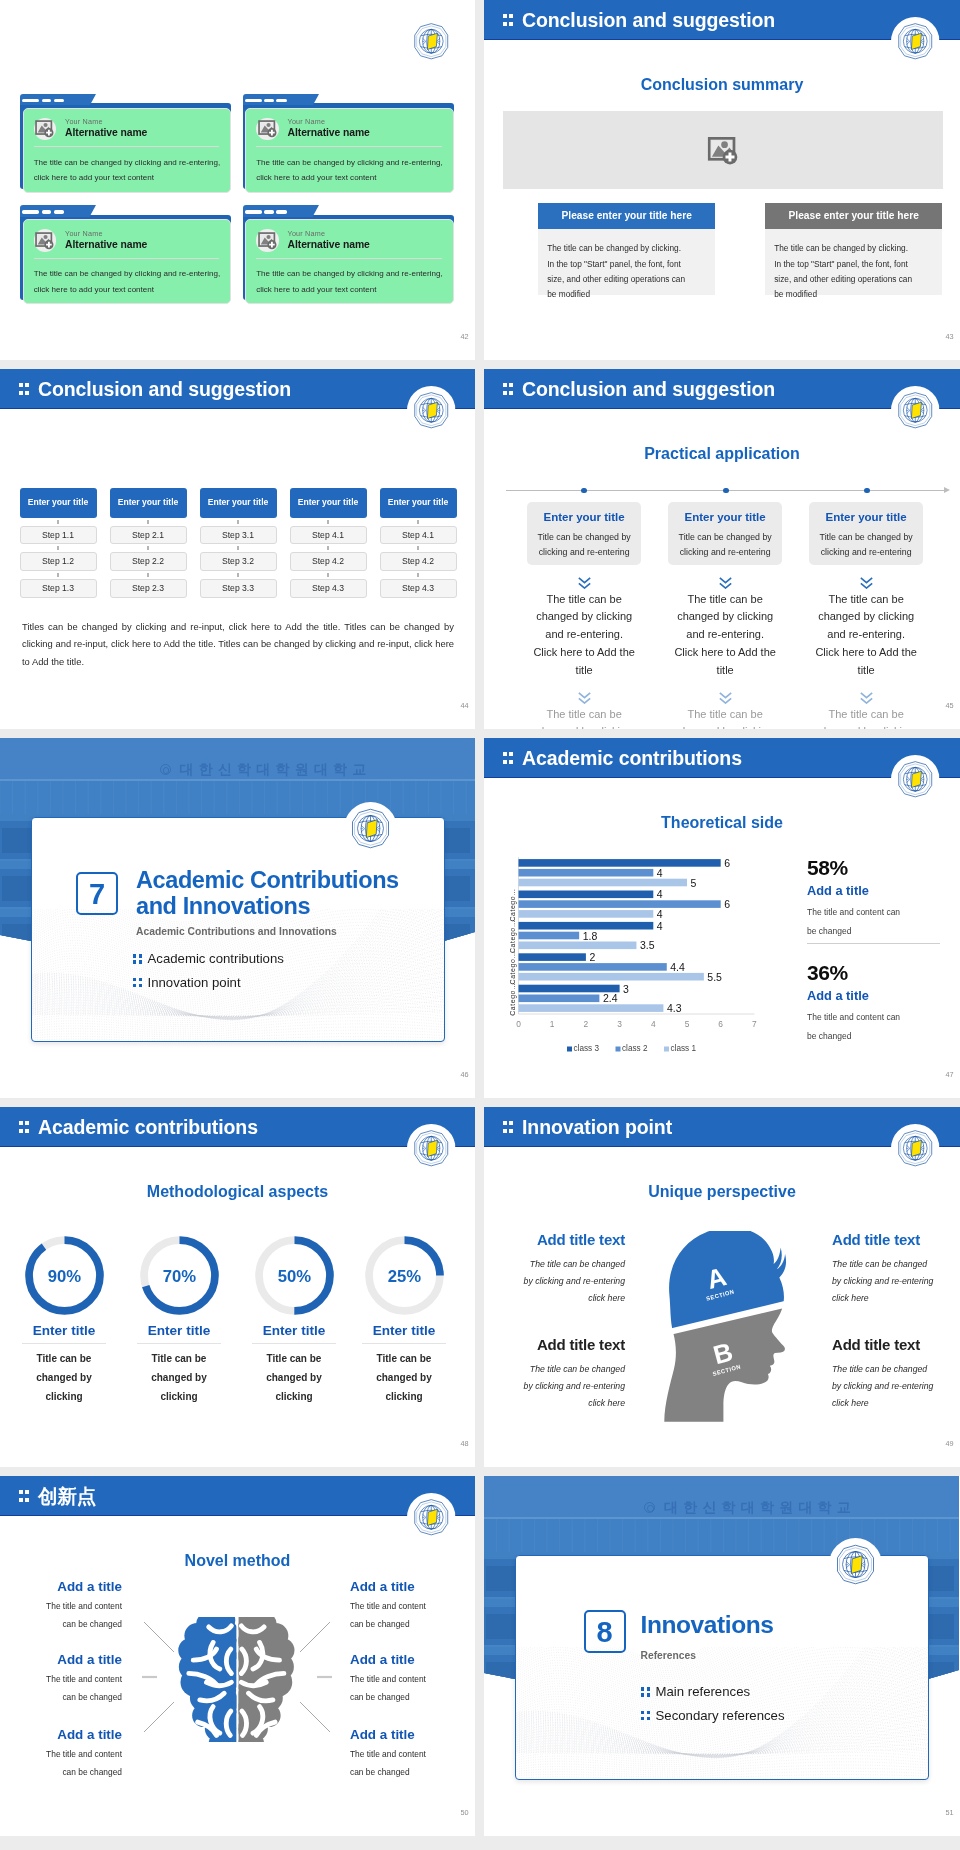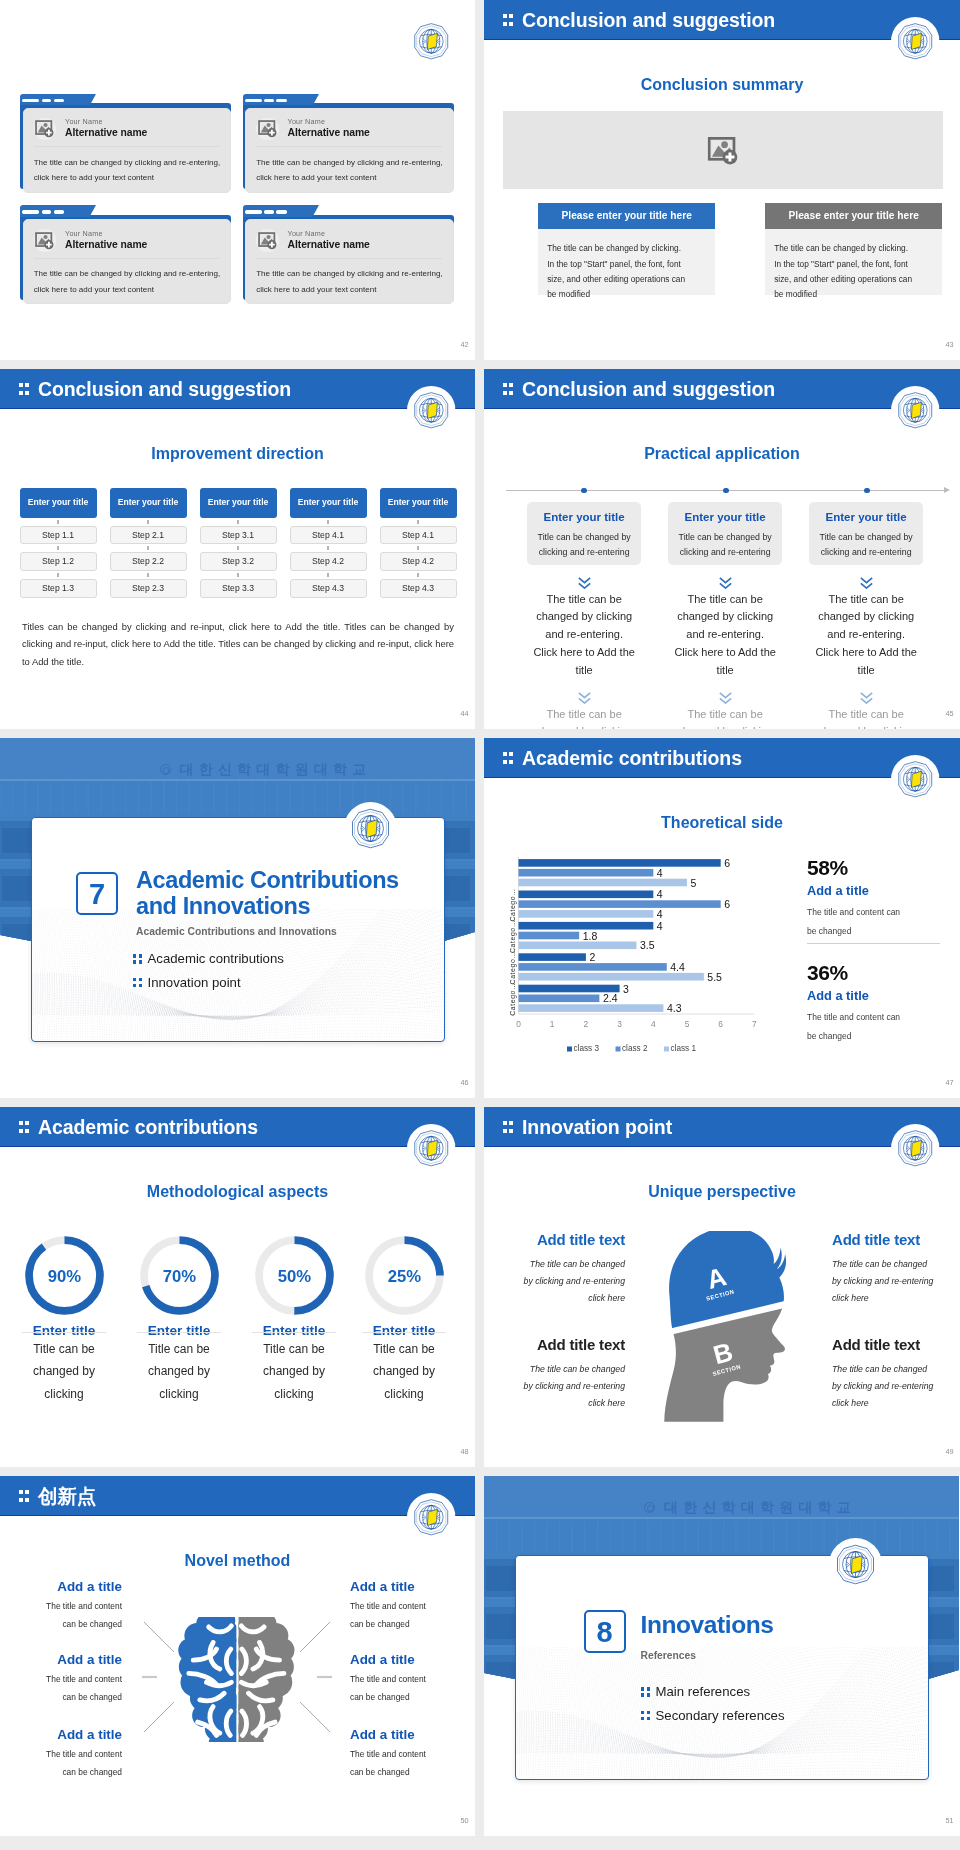--- a/index.html
+++ b/index.html
@@ -7,34 +7,34 @@
   *{box-sizing:border-box;}
   .grid{display:grid;grid-template-columns:475px 476px;column-gap:9px;row-gap:9px;width:960px;}
   .slide{position:relative;height:360px;background:#fff;overflow:hidden;}
   .hdr{position:absolute;left:0;top:0;right:0;height:40px;background:#2269bd;border-bottom:1.6px solid #123f9e;}
   .dots{position:absolute;left:18.8px;top:14.2px;width:11px;height:12px;}
   .dots i{position:absolute;width:3.8px;height:3.8px;background:#fff;}
   .dots i:nth-child(1){left:0;top:0}.dots i:nth-child(2){left:6.7px;top:0}
   .dots i:nth-child(3){left:0;top:7.8px}.dots i:nth-child(4){left:6.7px;top:7.8px}
   .hdr h2{position:absolute;left:38px;top:1px;height:38px;line-height:38px;margin:0;font-size:19.5px;font-weight:bold;color:#fff;letter-spacing:-.1px;}
   .logo{position:absolute;left:407.4px;top:17.4px;width:48.5px;height:48.5px;}
-  .pg{position:absolute;right:6.5px;bottom:12px;font-size:7.3px;color:#919191;line-height:1;}
+  .pg{position:absolute;right:6.5px;bottom:20px;font-size:7.3px;color:#919191;line-height:1;}
   .stitle{position:absolute;left:0;right:0;top:77px;text-align:center;font-size:16px;font-weight:bold;color:#1565c0;line-height:1;}
 
   
   .fold{position:absolute;width:211px;height:99px;}
   .fold .tab{position:absolute;left:0;top:0;width:70.4px;height:11.7px;background:#2a6fbd;border-radius:3px 0 0 0;}
   .fold .tab:after{content:"";position:absolute;right:-6px;top:0;width:0;height:0;border-top:11.7px solid #2a6fbd;border-right:6px solid transparent;}
   .fold .dash{position:absolute;left:2.4px;top:5.2px;width:42px;height:3.3px;}
   .fold .dash b{position:absolute;top:0;height:3.3px;background:#fff;border-radius:1.7px;}
   .fold .dash b:nth-child(1){left:0;width:17px}
   .fold .dash b:nth-child(2){left:19.5px;width:9.5px}
   .fold .dash b:nth-child(3){left:31.5px;width:10.5px}
   .fold .body{position:absolute;left:0;top:9.5px;right:0;bottom:4px;background:#1f63b5;border-radius:0 3px 3px 3px;}
-  .fold .card{position:absolute;left:2.8px;top:14px;right:0;bottom:0;background:#e5e5e5;border:1px solid #e2e2e2;border-radius:5px;}
+  .fold .card{position:absolute;left:2.8px;top:14px;right:0;bottom:0;background:#86efac;border:1px solid #e2e2e2;border-radius:5px;}
   .fold .ic{position:absolute;left:9.9px;top:8.9px;width:22.4px;height:22.4px;border-radius:50%;background:#efefef;}
   .fold .ic svg{position:absolute;left:1.8px;top:1.7px;width:19.2px;height:19.2px;}
   .fold .eb{position:absolute;left:41.3px;top:9.5px;font-size:7.2px;color:#6a6a6a;letter-spacing:.2px;line-height:1;}
   .fold .tt{position:absolute;left:41.3px;top:19.3px;font-size:10.4px;font-weight:bold;color:#1a1a1a;letter-spacing:-.1px;line-height:1;}
   .fold .hr{position:absolute;left:9.9px;right:11px;top:37.5px;height:1px;background:#dadada;}
   .fold .bd{position:absolute;left:9.9px;right:6px;top:46px;font-size:8.05px;color:#2b2b2b;line-height:1.9;}
 
   
   .imgbox{position:absolute;left:19.2px;top:111px;right:17px;height:78px;background:#e5e5e5;}
   .imgbox svg{position:absolute;left:50%;top:50%;width:34px;height:31px;margin:-15.5px 0 0 -17px;}
@@ -84,21 +84,21 @@
   .stat{position:absolute;left:323px;width:102px;}
   .stat .sv{font-size:21px;font-weight:bold;color:#0d0d0d;letter-spacing:-.4px;line-height:1;}
   .stat .sa{font-size:12.8px;font-weight:bold;color:#1156b4;margin-top:7px;line-height:1;}
   .stat .sb{font-size:8.5px;color:#3d3d3d;line-height:2.15;margin-top:6px;}
   .statline{position:absolute;left:323px;width:133px;height:1px;background:#cfcfcf;}
 
   
   .dn{position:absolute;top:128px;width:104px;text-align:center;}
   .dn .dsvg{width:81px;height:81px;display:block;margin:0 auto;}
   .dn .dl{font-size:13.6px;font-weight:bold;color:#1156b4;margin-top:8px;line-height:1;}
-  .dn .db{font-size:12px;color:#2b2b2b;line-height:1.9;padding:0 8px;position:relative;}
+  .dn .db{font-size:10px;color:#2b2b2b;line-height:1.9;margin-top:11px;padding:0 8px;position:relative;font-weight:bold;}
   .dn .db:before{content:"";position:absolute;left:10px;right:10px;top:-6px;height:1px;background:#e3e3e3;}
 
   
   .hitem{position:absolute;width:103px;}
   .hitem .ht{font-size:15px;font-weight:bold;margin-bottom:9px;line-height:1;letter-spacing:-.2px;}
   .hitem .hb{font-size:8.7px;color:#2b2b2b;line-height:1.95;font-style:italic;}
 
   
   .bitem{position:absolute;width:85px;}
   .bitem .bt{font-size:13.4px;font-weight:bold;color:#1156b4;line-height:1;}
@@ -273,21 +273,20 @@
           <i></i>
           <i></i>
           <i></i>
           <i></i>
         </span>
         <h2>Conclusion and suggestion</h2>
       </div>
       <svg class="logo" style="">
         <use href="#icon-logo"></use>
       </svg>
-      <div class="stitle">Improvement direction</div>
       <div class="scol" style="left:19.5px">
         <div class="sh">Enter your title</div>
         <div class="conn"></div>
         <div class="sb">Step 1.1</div>
         <div class="conn"></div>
         <div class="sb">Step 1.2</div>
         <div class="conn"></div>
         <div class="sb">Step 1.3</div>
       </div>
       <div class="scol" style="left:109.5px">

